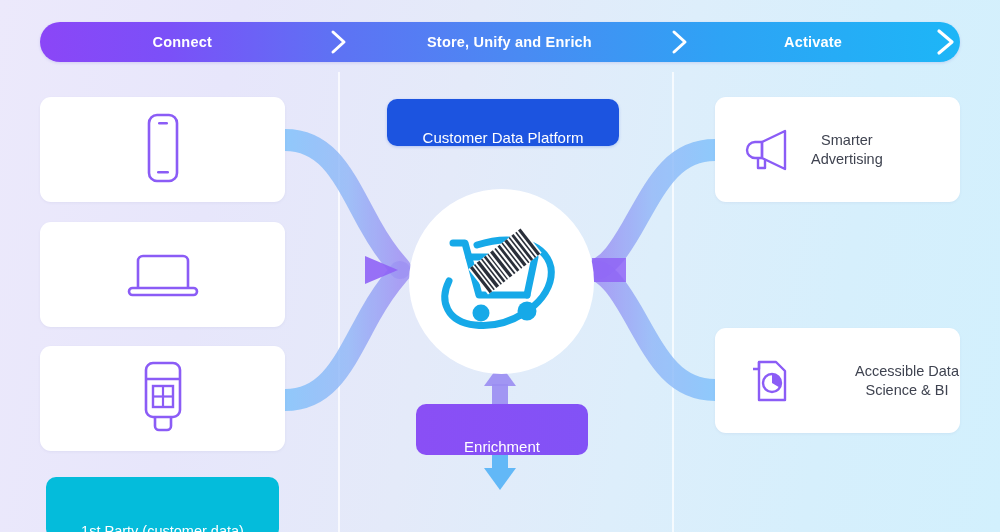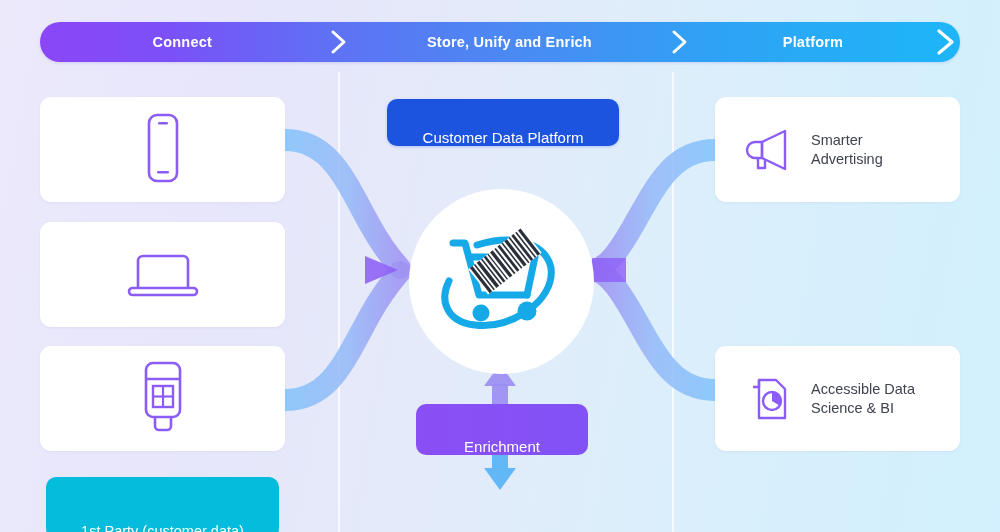--- a/index.html
+++ b/index.html
@@ -30,31 +30,32 @@
   .chev{display:block;}
   #cell-connect{width:300px;}
   #cell-store{width:330px;text-align:right;}
   #cell-activate{width:250px;}
   .chev-wrap{width:30px;display:flex;align-items:center;justify-content:center;height:100%;}
 
   
   .card{
     position:absolute;background:#ffffff;border-radius:11px;
     box-shadow:0 1px 3px rgba(80,80,140,.07);
+    text-align:center;
   }
   .card-left{left:40px;width:245px;height:105px;}
   #card-mobile{top:97px;}
   #card-laptop{top:222px;}
   #card-pos{top:346px;}
   .card-left .ico{position:absolute;left:50%;top:50%;transform:translate(-50%,-50%);}
 
   .card-right{left:715px;width:245px;height:105px;display:flex;align-items:center;}
   #card-advertising{top:97px;}
   #card-personalized{top:222px;}
-  #card-datascience{top:346px;}
+  #card-datascience{top:328px;gap:44px;}
   .card-right .ico{margin-left:30px;flex:0 0 auto;display:flex;align-items:center;}
   .card-right .rlabel{
     margin-left:18px;color:#3f4350;font-size:14.5px;line-height:19px;white-space:pre-line;
   }
 
   
   .pill{
     position:absolute;display:flex;align-items:flex-end;justify-content:center;
     color:#ffffff;border-radius:9px;white-space:nowrap;
   }
@@ -148,21 +149,21 @@
     </div>
     <div class="stage-cell" id="cell-store">
       <span class="stage-label">Store, Unify and Enrich</span>
     </div>
     <div class="chev-wrap">
       <svg class="chev" width="18" height="26" viewBox="0 0 18 26">
         <path d="M3 3 L14 13 L3 23" stroke="#ffffff" stroke-width="3" fill="none" stroke-linecap="round" stroke-linejoin="round"></path>
       </svg>
     </div>
     <div class="stage-cell" id="cell-activate">
-      <span class="stage-label">Platform</span>
+      <span class="stage-label">Activate</span>
     </div>
     <div class="chev-wrap">
       <svg class="chev" width="22" height="30" viewBox="0 0 22 30">
         <path d="M4 4 L17 15 L4 26" stroke="#ffffff" stroke-width="3.2" fill="none" stroke-linecap="round" stroke-linejoin="round"></path>
       </svg>
     </div>
   </div>
 
   <div class="card card-left" id="card-mobile">
     <span class="ico">

